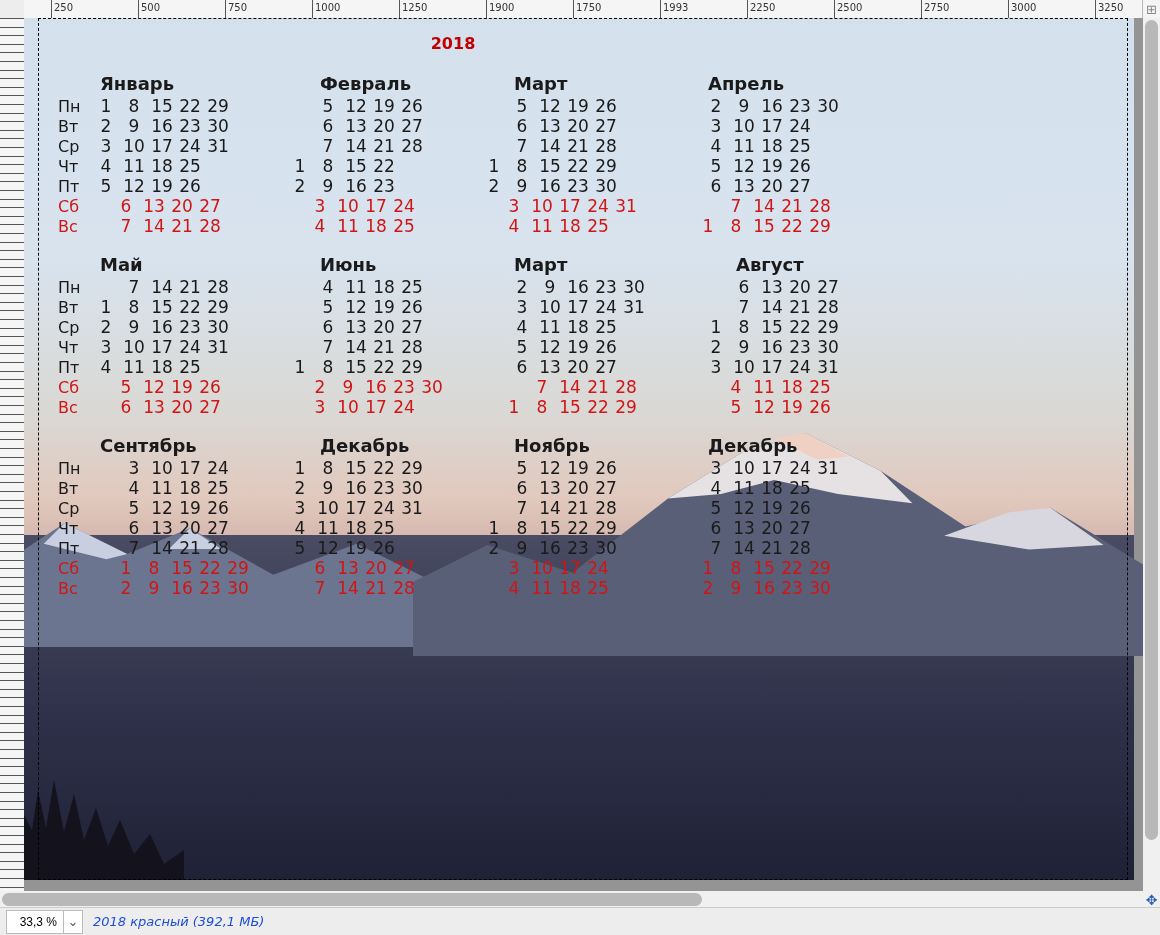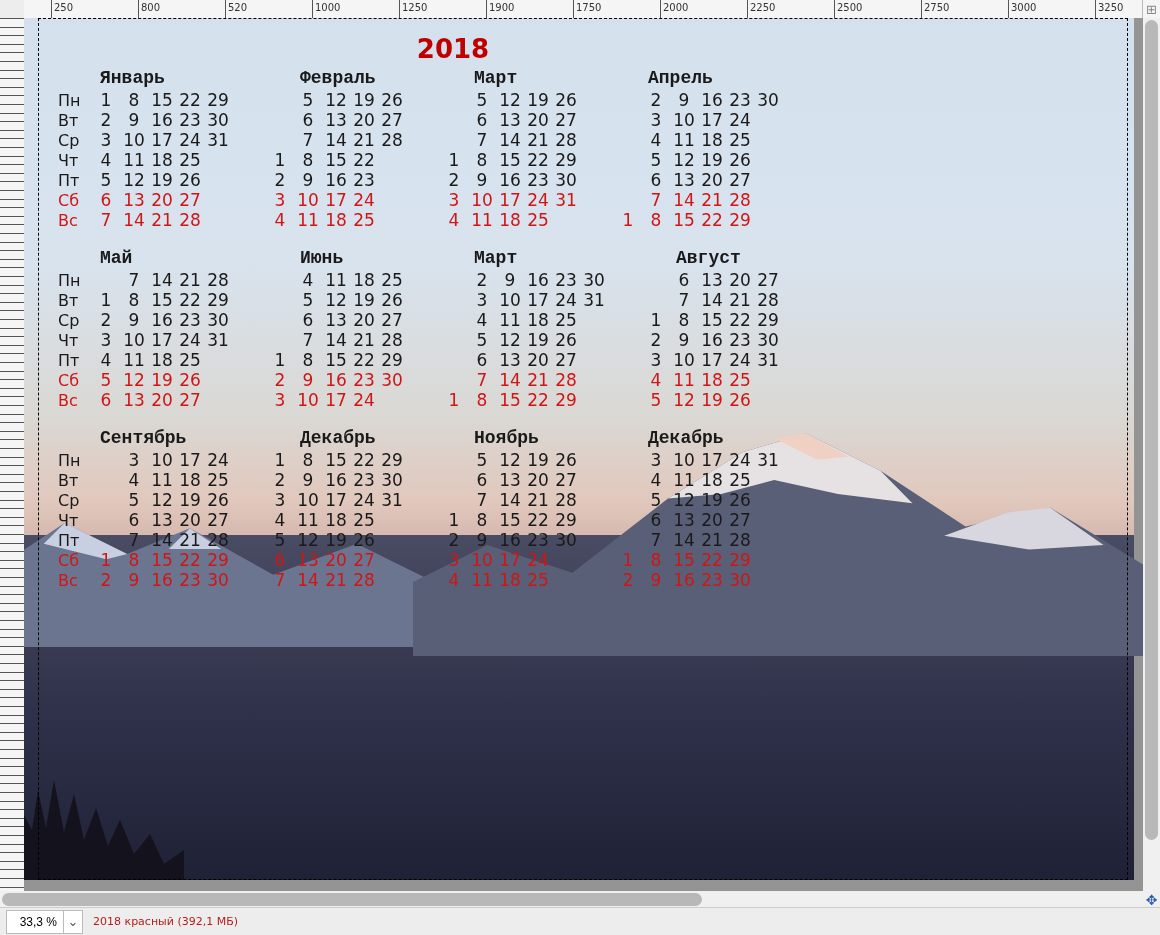--- a/index.html
+++ b/index.html
@@ -16,69 +16,69 @@
   .bg-sky{position:absolute;inset:0;background:linear-gradient(to bottom,#d4e1ed 0%,#d8e3ee 28%,#dad8d4 46%,#e1c8bd 56%,#d6b9b0 60%);}
   .bg-ground{position:absolute;left:0;right:0;top:60%;bottom:0;background:linear-gradient(to bottom,#4a4c63 0%,#3c3e56 25%,#2d3048 55%,#1f2236 100%);}
   .mtn-back{position:absolute;left:-2%;right:55%;top:55%;height:18%;}
   .mtn-back svg{width:100%;height:100%;display:block;}
   .mtn-main{position:absolute;left:35%;right:-2%;top:46%;height:28%;}
   .mtn-main svg{width:100%;height:100%;display:block;}
   .trees{position:absolute;left:0;bottom:0;width:160px;height:120px;}
   .trees svg{width:100%;height:100%;display:block;}
   .sel{position:absolute;left:14px;top:0;width:1090px;height:862px;border:1px dashed #000;box-sizing:border-box;pointer-events:none;}
   .cal{position:absolute;left:34px;top:16px;width:790px;color:#1a1a1a;font-family:"DejaVu Sans",sans-serif;}
-  .year{font-size:26px;font-weight:bold;color:#c00000;text-align:center;width:790px;margin-bottom:4px;}
+  .year{font-size:16px;font-weight:bold;color:#c00000;text-align:center;width:790px;margin-bottom:20px;}
   .month-row{display:flex;gap:26px;margin-bottom:18px;}
   .month{display:flex;flex-direction:column;}
-  .mname{font-size:18px;font-weight:bold;margin-left:42px;margin-bottom:2px;white-space:nowrap;font-family:Liberation Mono, monospace;}
+  .mname{font-size:18px;font-weight:bold;margin-left:42px;margin-bottom:2px;white-space:nowrap;}
   .wk{display:flex;align-items:center;height:20px;}
-  .wk.red{color:#d01515;}
+  .wk.red{color:#d01515;gap:20px;}
   .dlab{width:34px;font-size:16px;text-align:left;}
   .cells{display:flex;}
   .cell{width:28px;font-size:17px;text-align:center;}
   .vscroll{position:absolute;right:0;top:18px;width:17px;bottom:44px;background:#f0f0f0;}
   .vscroll .thumb{position:absolute;left:2px;right:2px;top:2px;height:820px;background:#b8b8b8;border-radius:7px;}
   .hscroll{position:absolute;left:0;right:17px;bottom:27px;height:17px;background:#f0f0f0;}
   .hscroll .thumb{position:absolute;top:2px;bottom:2px;left:2px;width:700px;background:#b8b8b8;border-radius:7px;}
   .nav-icon{position:absolute;right:0;bottom:27px;width:17px;height:17px;display:flex;align-items:center;justify-content:center;color:#2a5db0;font-size:14px;background:#f0f0f0;}
   .status{position:absolute;left:0;right:0;bottom:0;height:27px;background:#ededed;border-top:1px solid #ccc;display:flex;align-items:center;}
   .zoom{margin:2px 0 2px 6px;height:22px;display:flex;align-items:center;border:1px solid #bbb;background:#fff;}
   .zoom input{border:none;outline:none;width:48px;height:20px;font-size:12px;text-align:right;padding-right:6px;}
   .zoom .dd{width:18px;height:22px;border-left:1px solid #bbb;display:flex;align-items:center;justify-content:center;color:#555;}
-  .status-text{margin-left:10px;font-size:11px;color:#b91c1c;}
+  .status-text{margin-left:10px;font-size:13px;color:#1d4ed8;font-style:italic;}
 </style>
 </head>
 <body>
 
 <div class="ruler-h">
   <div class="ticks" id="hticks">
       <div class="seg"></div>
       <div class="seg">
         <span>250</span>
       </div>
       <div class="seg">
-        <span>800</span>
-      </div>
-      <div class="seg">
-        <span>520</span>
+        <span>500</span>
+      </div>
+      <div class="seg">
+        <span>750</span>
       </div>
       <div class="seg">
         <span>1000</span>
       </div>
       <div class="seg">
         <span>1250</span>
       </div>
       <div class="seg">
         <span>1900</span>
       </div>
       <div class="seg">
         <span>1750</span>
       </div>
       <div class="seg">
-        <span>2000</span>
+        <span>1993</span>
       </div>
       <div class="seg">
         <span>2250</span>
       </div>
       <div class="seg">
         <span>2500</span>
       </div>
       <div class="seg">
         <span>2750</span>
       </div>

